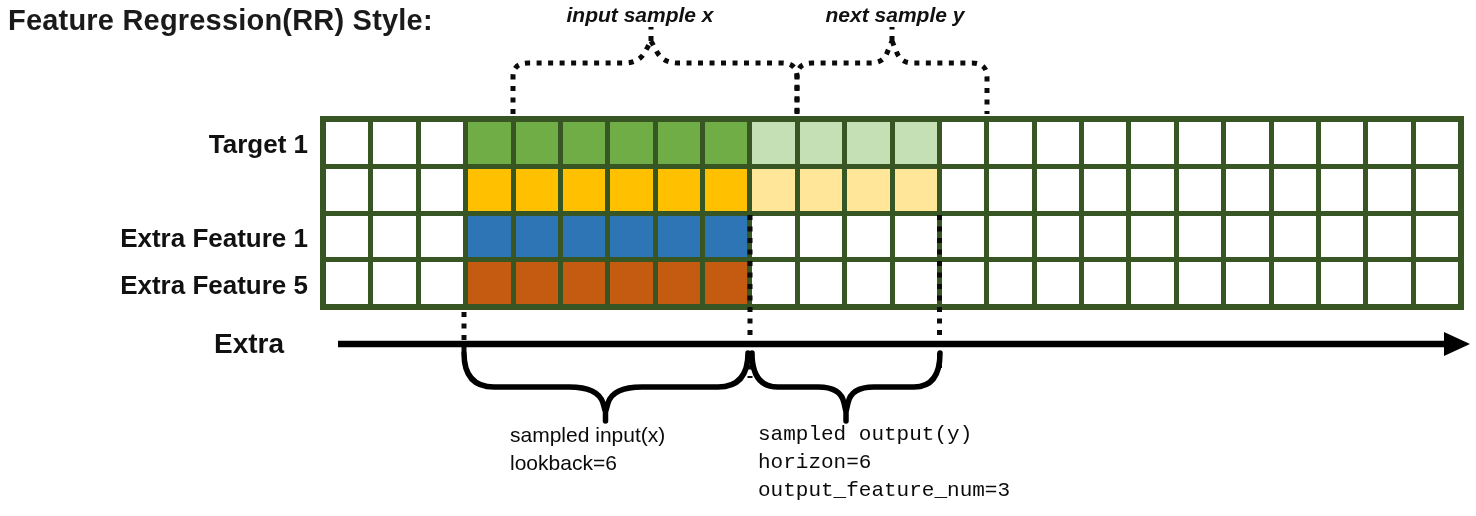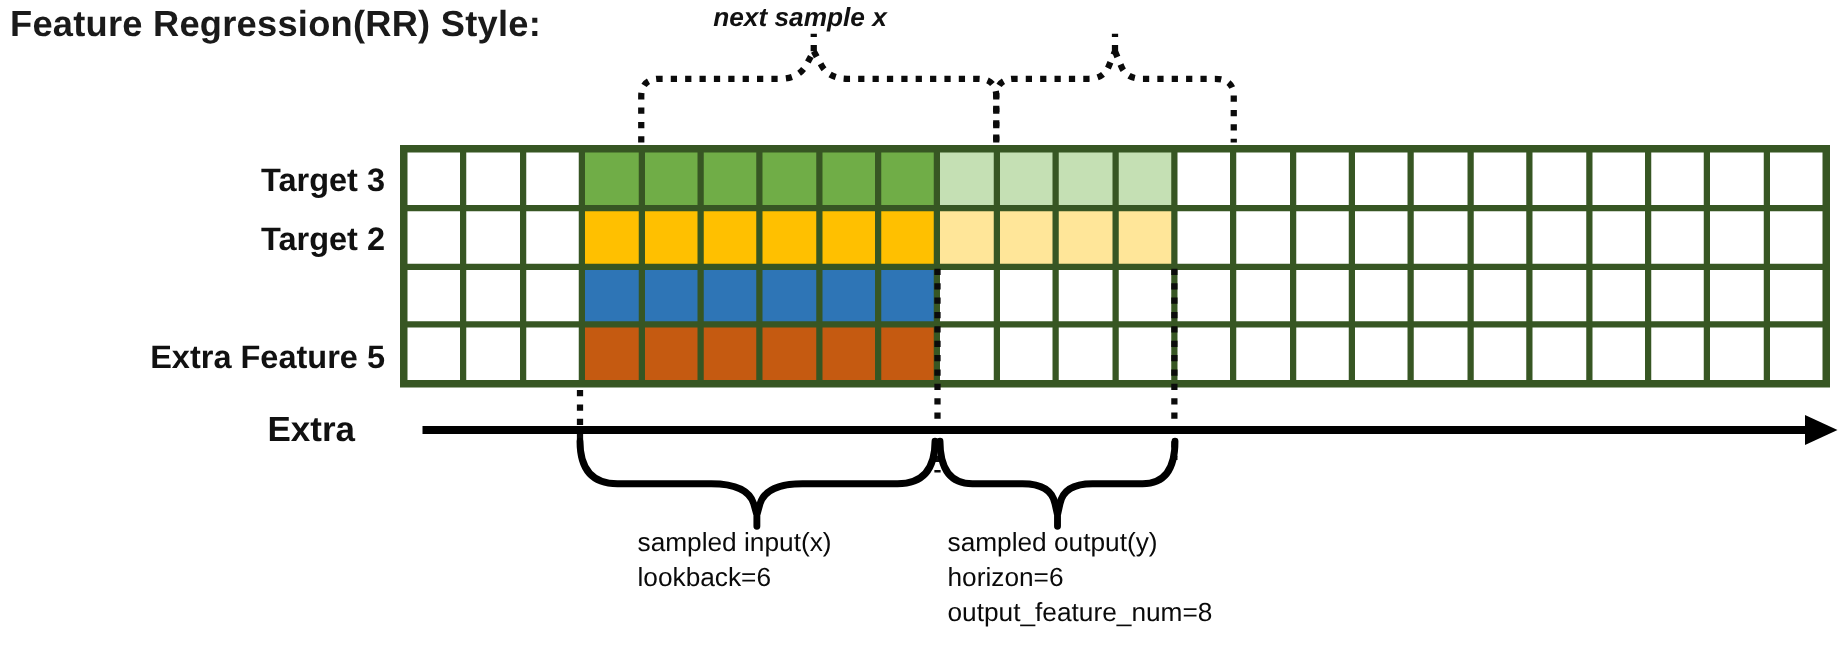--- a/index.html
+++ b/index.html
@@ -22,38 +22,39 @@
              box-sizing:border-box;padding:6px;display:grid;
              grid-template-columns:repeat(24,1fr);grid-template-rows:repeat(4,1fr);
              gap:5px;background:#375623;}
   .cell{background:#fff;}
 
   .time-label{position:absolute;left:214px;top:328px;font-size:28px;font-weight:700;}
 
   .anno{position:absolute;font-size:21px;font-weight:400;line-height:28px;
         white-space:nowrap;color:#0a0a0a;}
   .anno.input{left:510px;top:421px;}
-  .anno.output{left:758px;top:421px;}
+  .anno.output{left:758px;top:421px;font-family:Liberation Mono, monospace;}
 
   svg.overlay{position:absolute;left:0;top:0;width:1476px;height:516px;}
   .dotted{fill:none;stroke:#0b0b0b;stroke-width:5;stroke-dasharray:5 6.5;stroke-linecap:butt;}
   .solid-brace{fill:none;stroke:#000;stroke-width:5.5;stroke-linecap:round;stroke-linejoin:round;}
   .timeline{stroke:#000;stroke-width:6.5;}
 </style>
 </head>
 <body>
 
 <div class="stage">
 
   <div class="title">Feature Regression(RR) Style:</div>
 
-  <div class="top-label x">next sample x</div>
+  <div class="top-label x">input sample x</div>
+  <div class="top-label y">next sample y</div>
 
-  <div class="row-label" style="top:129px">Target 3</div>
-  <div class="row-label" style="top:176px">Target 2</div>
+  <div class="row-label" style="top:129px">Target 1</div>
+  <div class="row-label" style="top:223px">Extra Feature 1</div>
   <div class="row-label" style="top:270px">Extra Feature 5</div>
 
   <div class="grid-wrap" id="grid" style="background: rgb(55, 86, 35);">
       <div class="cell" style="background: rgb(255, 255, 255);"></div>
       <div class="cell" style="background: rgb(255, 255, 255);"></div>
       <div class="cell" style="background: rgb(255, 255, 255);"></div>
       <div class="cell" style="background: rgb(112, 173, 71);"></div>
       <div class="cell" style="background: rgb(112, 173, 71);"></div>
       <div class="cell" style="background: rgb(112, 173, 71);"></div>
       <div class="cell" style="background: rgb(112, 173, 71);"></div>
@@ -168,16 +169,16 @@
     <path class="solid-brace" d="M 752 353 Q 752 387 778 387 L 818 387 Q 841 387 844 403 L 846 412 L 848 403 Q 851 387 874 387 L 914 387 Q 940 387 940 353 M 846 412 L 846 421"></path>
   </svg>
 
   <div class="anno input">
     <div>sampled input(x)</div>
     <div>lookback=6</div>
   </div>
   <div class="anno output">
     <div>sampled output(y)</div>
     <div>horizon=6</div>
-    <div>output_feature_num=8</div>
+    <div>output_feature_num=3</div>
   </div>
 
 </div>
 
 </body></html>

